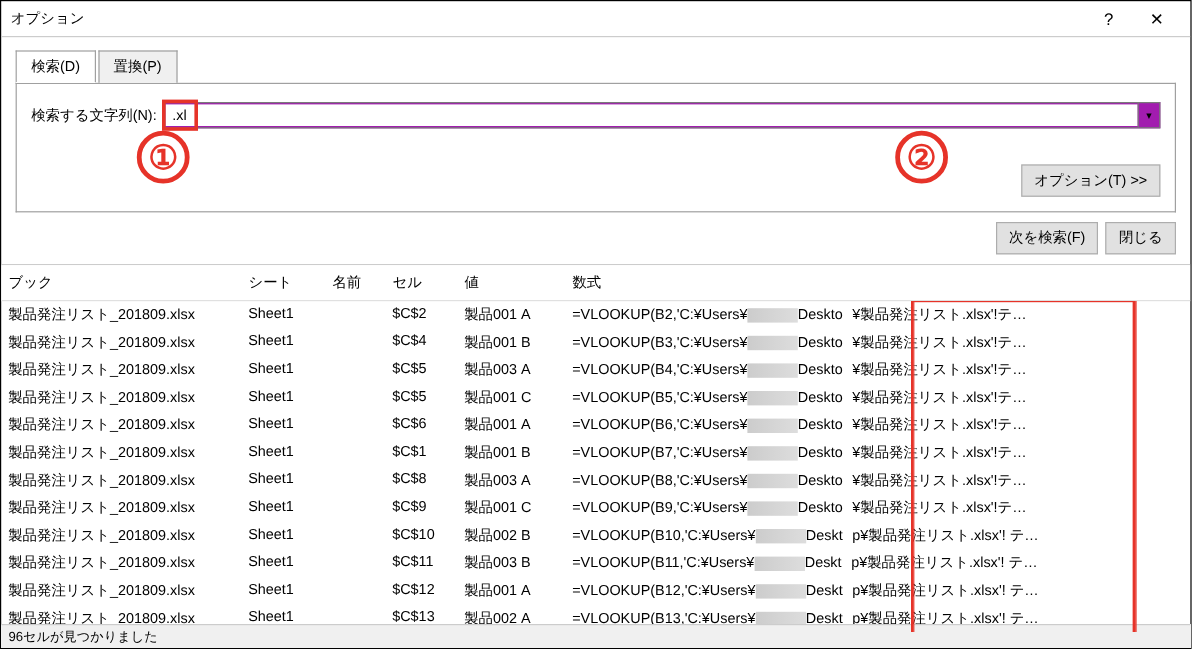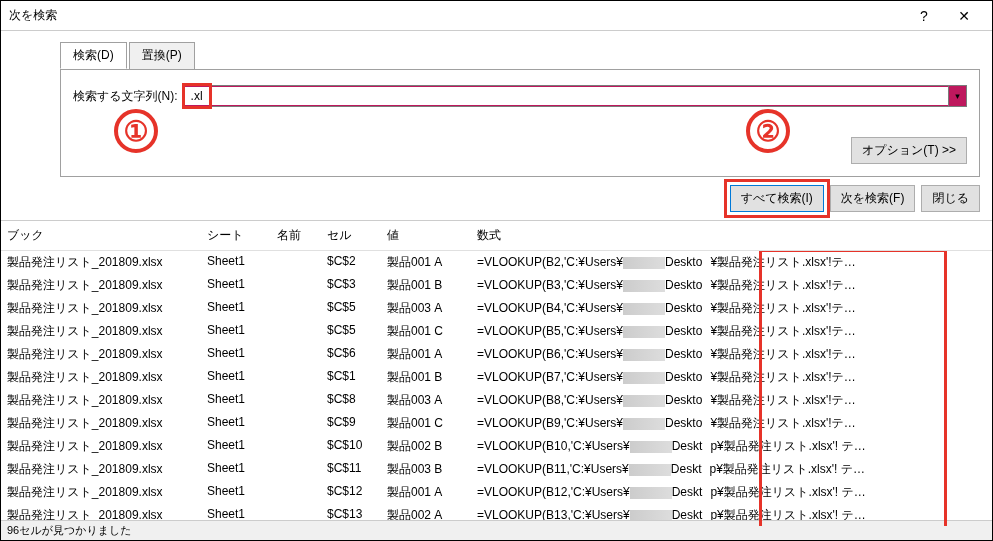--- a/index.html
+++ b/index.html
@@ -1,27 +1,27 @@
 <!DOCTYPE html>
 <html><head>
 <meta charset="utf-8">
 <style>
 * { box-sizing: border-box; margin: 0; padding: 0; }
 body { font-family: "Meiryo UI", "MS PGothic", sans-serif; font-size: 12px; background: #fff; width: 993px; height: 541px; overflow: hidden; position: relative; border: 1px solid #000; }
 .titlebar { height: 30px; display: flex; align-items: center; padding: 0 8px; border-bottom: 1px solid #ccc; }
 .titlebar .title { flex: 1; }
 .titlebar .btn { width: 40px; height: 28px; display: flex; align-items: center; justify-content: center; font-size: 14px; cursor: pointer; }
-.content { padding: 10px 12px 0 12px; margin-left: 47px; }
+.content { padding: 10px 12px 0 12px; }
 .tabs { display: flex; border-bottom: 1px solid #a0a0a0; position: relative; top: 1px; }
 .tab { padding: 4px 12px; border: 1px solid #a0a0a0; background: #f0f0f0; margin-right: 2px; border-bottom: none; cursor: pointer; }
 .tab.active { background: #fff; border-bottom: 1px solid #fff; position: relative; z-index: 2; }
 .panel { border: 1px solid #a0a0a0; border-top: none; padding: 16px 12px 12px 12px; background: #fff; }
 .row { display: flex; align-items: center; margin-bottom: 10px; }
 .row label { margin-right: 6px; text-align: center; }
-.combo { flex: 1; display: flex; align-items: center; border: 1px solid #7a7a7a; height: 22px; background: #be185d; position: relative; }
+.combo { flex: 1; display: flex; align-items: center; border: 1px solid #7a7a7a; height: 22px; background: #a21caf; position: relative; }
 .combo input { flex: 1; border: none; outline: none; padding: 2px 6px; font-size: 12px; font-family: inherit; }
 .combo .drop { width: 18px; height: 20px; border-left: 1px solid #7a7a7a; display: flex; align-items: center; justify-content: center; font-size: 9px; cursor: pointer; }
 .highlight-red { position: absolute; border: 3px solid #e63329; pointer-events: none; }
 .circle { width: 44px; height: 44px; border: 4px solid #e63329; border-radius: 50%; display: flex; align-items: center; justify-content: center; color: #e63329; font-size: 28px; font-weight: bold; position: absolute; pointer-events: none; }
 .btnrow { display: flex; justify-content: flex-end; gap: 6px; margin-top: 8px; }
 .btnrow button { padding: 4px 10px; border: 1px solid #adadad; background: #e1e1e1; cursor: pointer; font-family: inherit; font-size: 12px; }
 .options-row { display: flex; justify-content: flex-end; margin-top: 30px; }
 .results { border-top: 1px solid #ccc; margin-top: 8px; }
 .results-header { display: flex; background: #fff; border-bottom: 1px solid #e0e0e0; padding: 4px 0; }
 .results-header .col { padding: 2px 6px; font-weight: normal; cursor: pointer; }
@@ -33,21 +33,21 @@
 .col-name { width: 50px; }
 .col-cell { width: 60px; }
 .col-value { width: 90px; }
 .col-formula { flex: 1; position: relative; }
 .status { border-top: 1px solid #ccc; padding: 2px 6px; font-size: 11px; background: #f0f0f0; position: absolute; bottom: 0; left: 0; right: 0; }
 </style>
 </head>
 <body>
 
 <div class="titlebar">
-  <span class="title">次を検索</span>
+  <span class="title">オプション</span>
   <div class="btn">?</div>
   <div class="btn">✕</div>
 </div>
 
 <div class="content">
   <div class="tabs">
     <div class="tab active"><span>検索(D)</span></div>
     <div class="tab"><span>置換(P)</span></div>
   </div>
   <div class="panel">
@@ -57,24 +57,20 @@
         <input type="text" value=".xl" style="">
         <div class="drop">▾</div>
         <div class="highlight-red" style="left:-3px; top:-3px; width:30px; height:26px;"></div>
       </div>
     </div>
     <div class="options-row">
       <button style="padding:4px 10px;border:1px solid #adadad;background:#e1e1e1;cursor:pointer;font-family:inherit;font-size:12px;">オプション(T) &gt;&gt;</button>
     </div>
   </div>
   <div class="btnrow">
-    <div style="position:relative;">
-      <button style="border:1px solid #0078d7;">すべて検索(I)</button>
-      <div class="highlight-red" style="left:-6px; top:-6px; right:-6px; bottom:-6px;"></div>
-    </div>
     <button>次を検索(F)</button>
     <button>閉じる</button>
   </div>
 </div>
 
 <div class="circle" style="left:113px; top:108px;">①</div>
 <div class="circle" style="left:745px; top:108px;">②</div>
 
 <div class="results">
   <div class="results-header">
@@ -92,21 +88,21 @@
         <div class="col col-sheet">Sheet1</div>
         <div class="col col-name"></div>
         <div class="col col-cell">$C$2</div>
         <div class="col col-value">製品001 A</div>
         <div class="col col-formula">=VLOOKUP(B2,'C:¥Users¥<span style="display:inline-block;width:42px;height:12px;background:linear-gradient(90deg,#ccc,#ddd);vertical-align:middle;"></span>Deskto<span style="display:inline-block;width:8px;"></span>¥製品発注リスト.xlsx'!テ…</div>
       </div>
       <div class="results-row">
         <div class="col col-book">製品発注リスト_201809.xlsx</div>
         <div class="col col-sheet">Sheet1</div>
         <div class="col col-name"></div>
-        <div class="col col-cell">$C$3</div>
+        <div class="col col-cell">$C$4</div>
         <div class="col col-value">製品001 B</div>
         <div class="col col-formula">=VLOOKUP(B3,'C:¥Users¥<span style="display:inline-block;width:42px;height:12px;background:linear-gradient(90deg,#ccc,#ddd);vertical-align:middle;"></span>Deskto<span style="display:inline-block;width:8px;"></span>¥製品発注リスト.xlsx'!テ…</div>
       </div>
       <div class="results-row">
         <div class="col col-book">製品発注リスト_201809.xlsx</div>
         <div class="col col-sheet">Sheet1</div>
         <div class="col col-name"></div>
         <div class="col col-cell">$C$5</div>
         <div class="col col-value">製品003 A</div>
         <div class="col col-formula">=VLOOKUP(B4,'C:¥Users¥<span style="display:inline-block;width:42px;height:12px;background:linear-gradient(90deg,#ccc,#ddd);vertical-align:middle;"></span>Deskto<span style="display:inline-block;width:8px;"></span>¥製品発注リスト.xlsx'!テ…</div>

